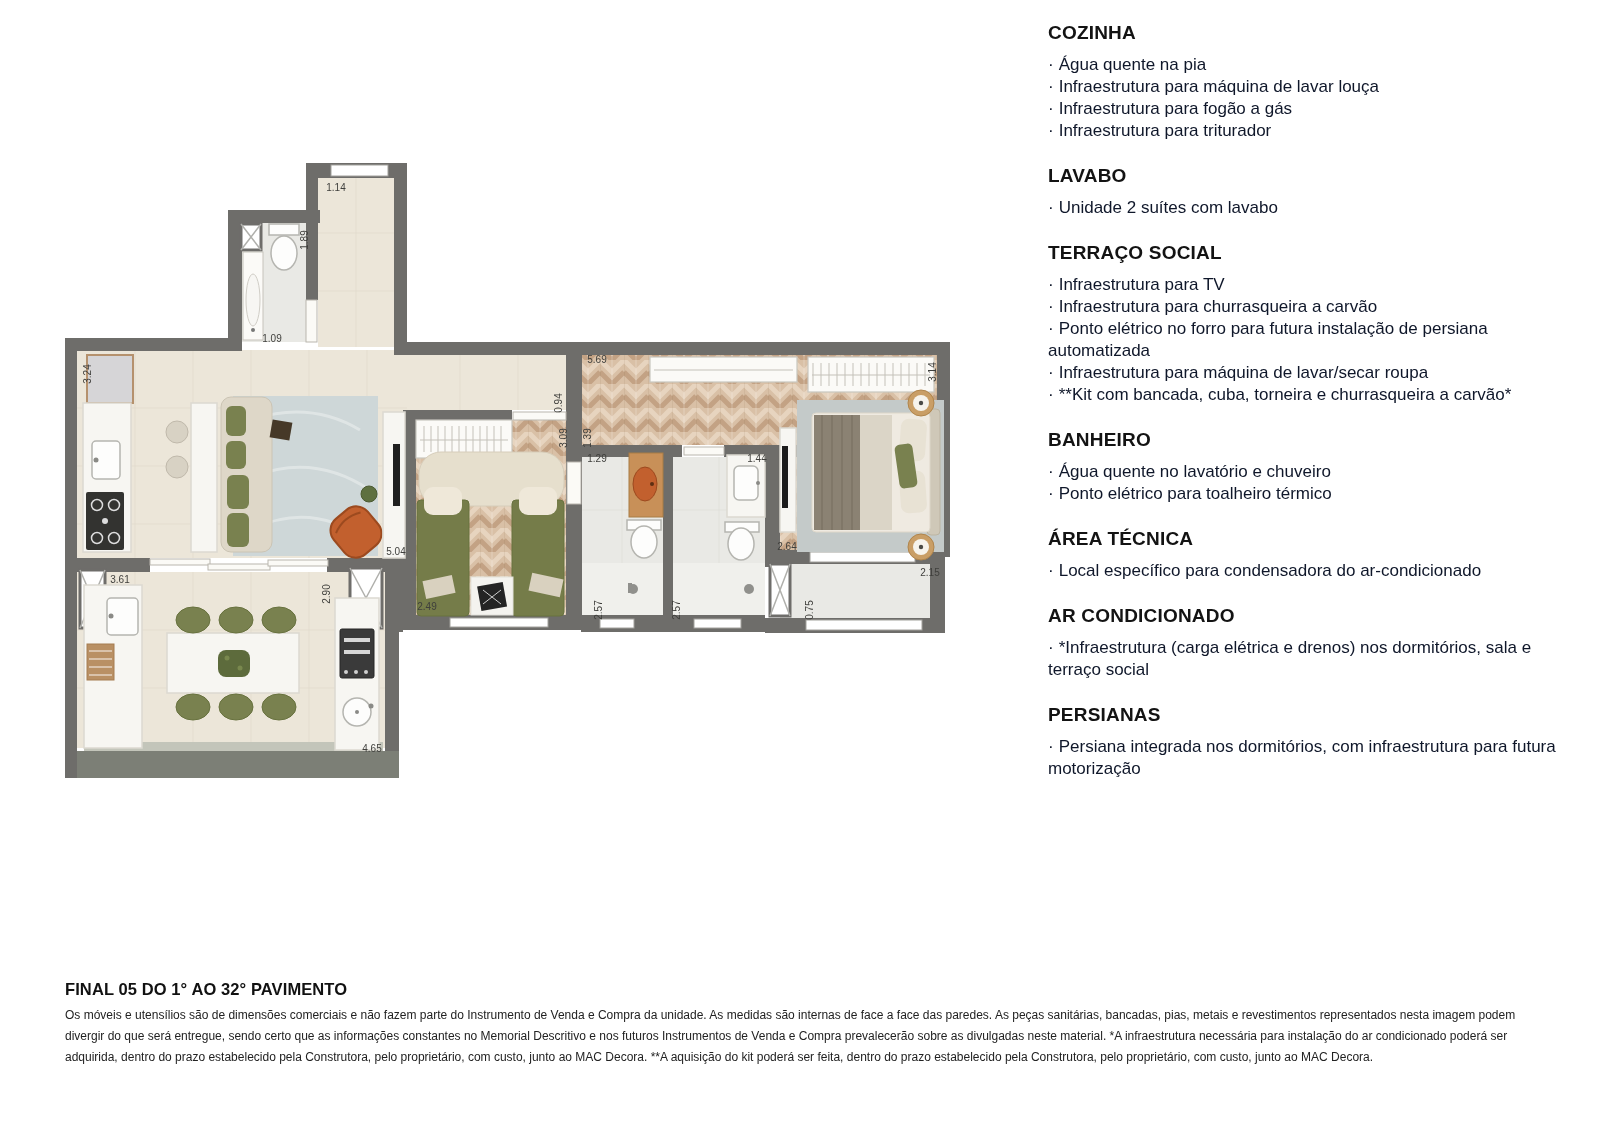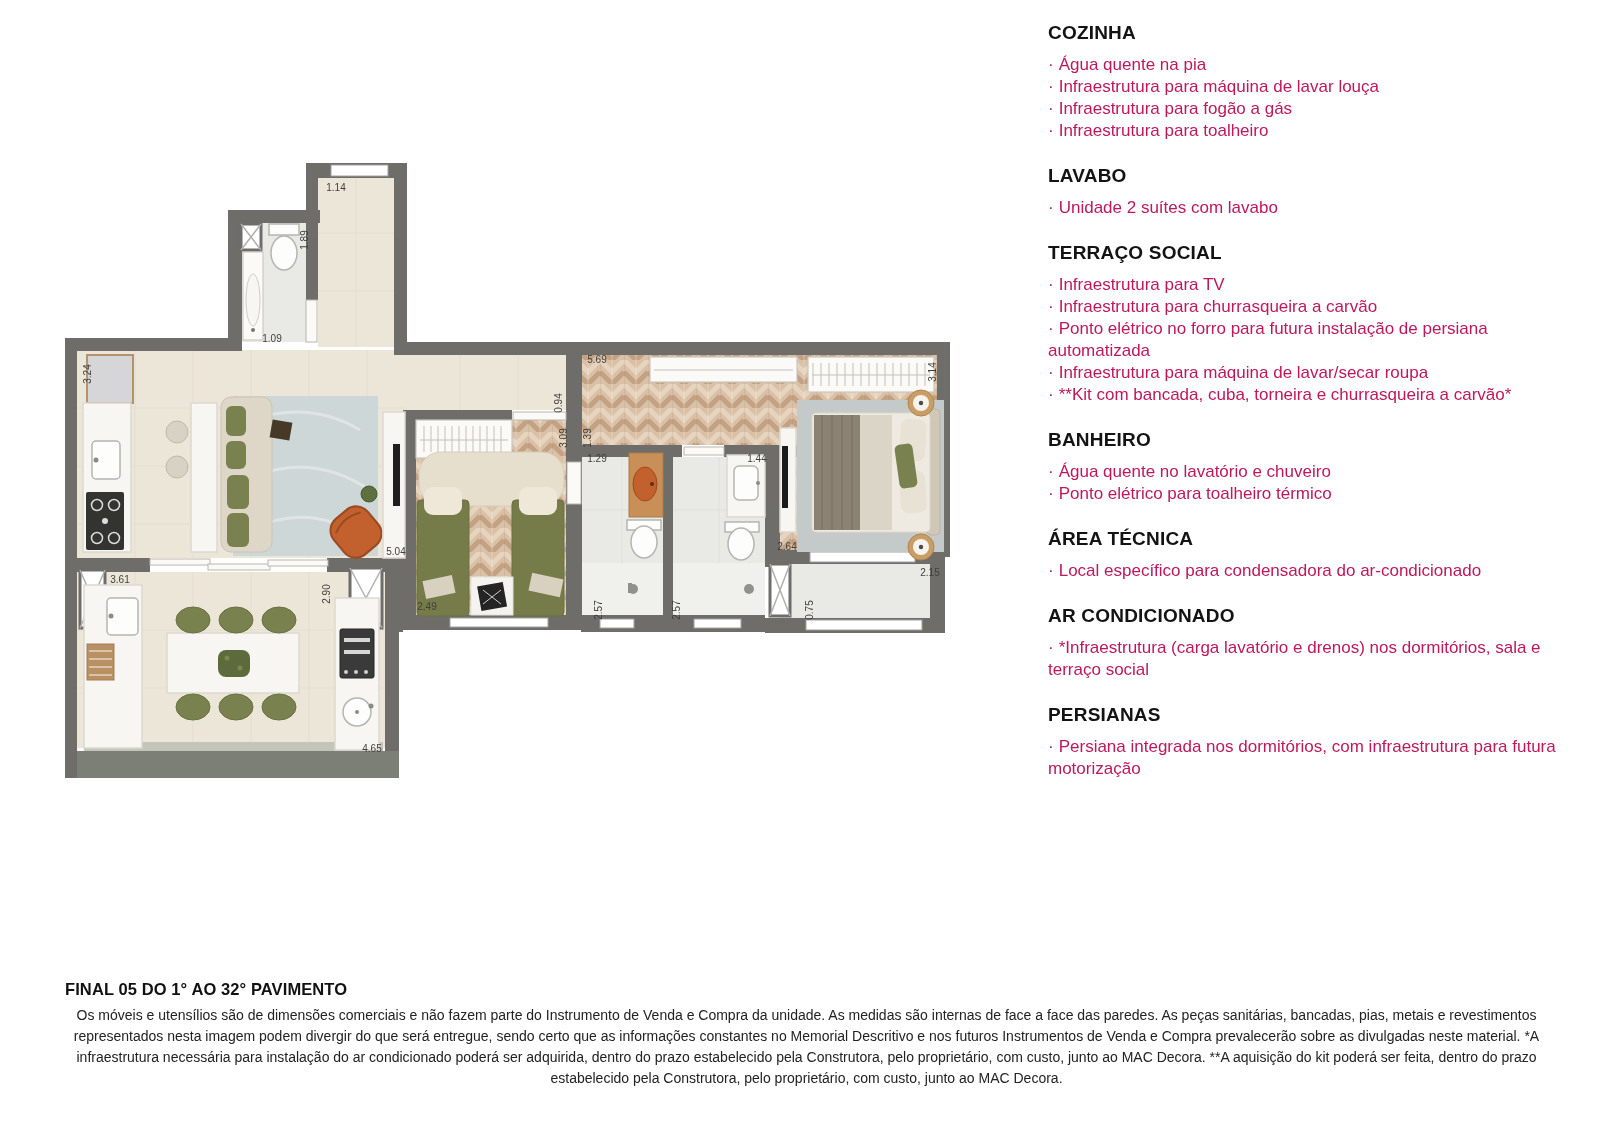--- a/index.html
+++ b/index.html
@@ -20,27 +20,27 @@
   .tile{stroke:#e0d9cb;stroke-width:1;opacity:.65;}
   .btile{stroke:#dededa;stroke-width:1;opacity:.8;}
   .closet{fill:#fbfaf7;stroke:#c9c6bf;stroke-width:1.2;}
   .hanger{stroke:#c4c1b9;stroke-width:1;}
   .meas{font:10px "Liberation Sans",sans-serif;fill:#3f3f3c;text-anchor:middle;}
 
   
   #specs{position:absolute;left:1048px;top:22px;width:534px;color:#2c2c2c;}
   .spec-section{margin:0 0 23px 0;}
   .spec-title{font-size:19px;font-weight:700;color:#131313;letter-spacing:.2px;margin:0 0 10px 0;}
-  .spec-item{font-size:17px;line-height:22px;color:#be185d;}
+  .spec-item{font-size:17px;line-height:22px;color:#0f172a;}
   .spec-item .bullet{margin-right:5px;}
 
   
   #footer{position:absolute;left:65px;top:980px;width:1483px;color:#1c1c1c;}
   #footer-title{font-size:16.5px;font-weight:700;letter-spacing:.1px;margin:0 0 6px 0;color:#111;}
-  #footer-text{font-size:14px;line-height:21px;margin:0;color:#222;text-align:center;}
+  #footer-text{font-size:12px;line-height:21px;margin:0;color:#222;}
 </style>
 </head>
 <body>
 
 <div id="canvas">
 
   <svg id="plan-svg" width="1600" height="1128" viewBox="0 0 1600 1128" xmlns="http://www.w3.org/2000/svg">
     <defs>
       <pattern id="herr" width="24" height="24" patternUnits="userSpaceOnUse">
         <rect width="24" height="24" style="fill:var(--woodA,#d9c0a6)"></rect>
@@ -312,21 +312,21 @@
         <text x="427" y="610" class="meas">2.49</text>
       </g>
   </svg>
 
   <div id="specs">
       <div class="spec-section">
         <h3 class="spec-title">COZINHA</h3>
         <div class="spec-item"><span class="bullet">·</span><span>Água quente na pia</span></div>
         <div class="spec-item"><span class="bullet">·</span><span>Infraestrutura para máquina de lavar louça</span></div>
         <div class="spec-item"><span class="bullet">·</span><span>Infraestrutura para fogão a gás</span></div>
-        <div class="spec-item"><span class="bullet">·</span><span>Infraestrutura para toalheiro</span></div>
+        <div class="spec-item"><span class="bullet">·</span><span>Infraestrutura para triturador</span></div>
       </div>
       <div class="spec-section">
         <h3 class="spec-title">LAVABO</h3>
         <div class="spec-item"><span class="bullet">·</span><span>Unidade 2 suítes com lavabo</span></div>
       </div>
       <div class="spec-section">
         <h3 class="spec-title">TERRAÇO SOCIAL</h3>
         <div class="spec-item"><span class="bullet">·</span><span>Infraestrutura para TV</span></div>
         <div class="spec-item"><span class="bullet">·</span><span>Infraestrutura para churrasqueira a carvão</span></div>
         <div class="spec-item"><span class="bullet">·</span><span>Ponto elétrico no forro para futura instalação de persiana automatizada</span></div>
@@ -337,21 +337,21 @@
         <h3 class="spec-title">BANHEIRO</h3>
         <div class="spec-item"><span class="bullet">·</span><span>Água quente no lavatório e chuveiro</span></div>
         <div class="spec-item"><span class="bullet">·</span><span>Ponto elétrico para toalheiro térmico</span></div>
       </div>
       <div class="spec-section">
         <h3 class="spec-title">ÁREA TÉCNICA</h3>
         <div class="spec-item"><span class="bullet">·</span><span>Local específico para condensadora do ar-condicionado</span></div>
       </div>
       <div class="spec-section">
         <h3 class="spec-title">AR CONDICIONADO</h3>
-        <div class="spec-item"><span class="bullet">·</span><span>*Infraestrutura (carga lavatório e drenos) nos dormitórios, sala e terraço social</span></div>
+        <div class="spec-item"><span class="bullet">·</span><span>*Infraestrutura (carga elétrica e drenos) nos dormitórios, sala e terraço social</span></div>
       </div>
       <div class="spec-section">
         <h3 class="spec-title">PERSIANAS</h3>
         <div class="spec-item"><span class="bullet">·</span><span>Persiana integrada nos dormitórios, com infraestrutura para futura motorização</span></div>
       </div>
     </div>
 
   <div id="footer">
     <h2 id="footer-title">FINAL 05 DO 1° AO 32° PAVIMENTO</h2>
     <p id="footer-text">Os móveis e utensílios são de dimensões comerciais e não fazem parte do Instrumento de Venda e Compra da unidade. As medidas são internas de face a face das paredes. As peças sanitárias, bancadas, pias, metais e revestimentos representados nesta imagem podem divergir do que será entregue, sendo certo que as informações constantes no Memorial Descritivo e nos futuros Instrumentos de Venda e Compra prevalecerão sobre as divulgadas neste material. *A infraestrutura necessária para instalação do ar condicionado poderá ser adquirida, dentro do prazo estabelecido pela Construtora, pelo proprietário, com custo, junto ao MAC Decora. **A aquisição do kit poderá ser feita, dentro do prazo estabelecido pela Construtora, pelo proprietário, com custo, junto ao MAC Decora.</p>

